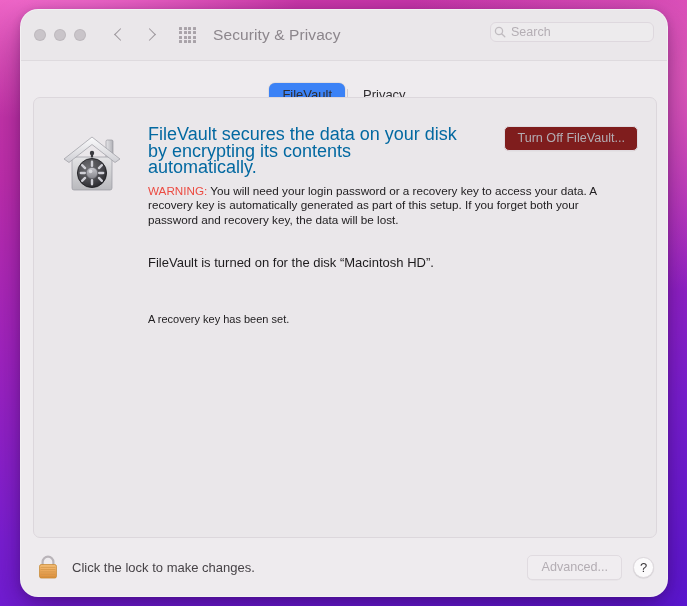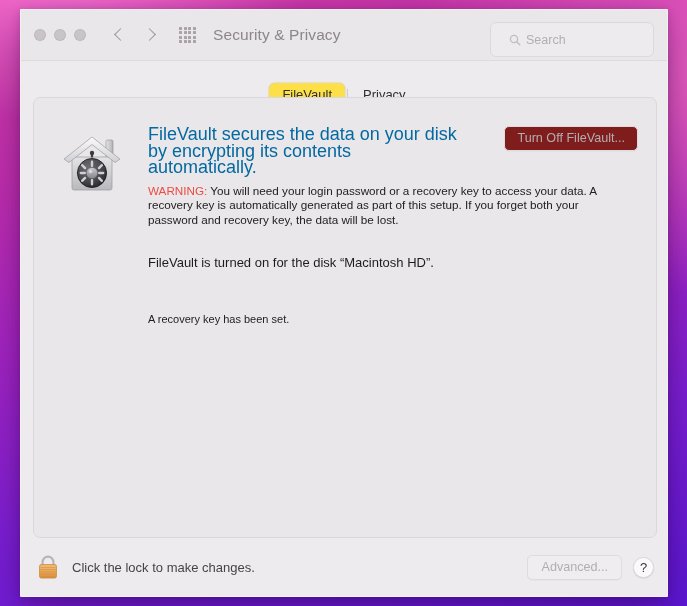--- a/index.html
+++ b/index.html
@@ -20,21 +20,21 @@
   }
 
   
   .window {
     position: absolute;
     left: 20px;
     top: 9px;
     width: 648px;
     height: 588px;
     background: #eeebee;
-    border-radius: 1px;
+    border-radius: 18px;
     box-shadow: 0 14px 42px rgba(40,0,60,0.40), 0 2px 8px rgba(40,0,60,0.22);
     overflow: hidden;
     border: 0.5px solid rgba(255,255,255,0.30);
   }
 
   
   .toolbar {
     position: relative;
     height: 51px;
     background: #eae7ea;
@@ -98,27 +98,27 @@
     font-size: 15.5px;
     color: #8c868c;
     letter-spacing: 0.1px;
   }
 
   .search {
     position: absolute;
     right: 13px;
     top: 12px;
     width: 164px;
-    height: 35px;
+    height: 20px;
     border: 1px solid #ded8de;
     border-radius: 6px;
     background: rgba(255,255,255,0.18);
     display: flex;
     align-items: center;
-    padding-left: 18px;
+    padding-left: 3px;
   }
   .search svg { opacity: 0.55; }
   .search-ph {
     margin-left: 5px;
     font-size: 12.5px;
     color: #b4aeb4;
   }
 
   
   .tabbar {
@@ -128,21 +128,21 @@
     align-items: center;
   }
   .tab {
     font-size: 13px;
     color: #302d30;
     padding: 4px 13px 5px;
     border-radius: 6px;
     white-space: nowrap;
   }
   .tab.active {
-    background: #fde047;
+    background: #3b82f6;
     box-shadow: 0 0.5px 1.5px rgba(0,0,0,0.18), 0 0 0 0.5px rgba(0,0,0,0.04);
   }
   .tab-sep {
     width: 1px;
     height: 13px;
     background: #cfc9cf;
     margin: 0 2px;
   }
 
   

